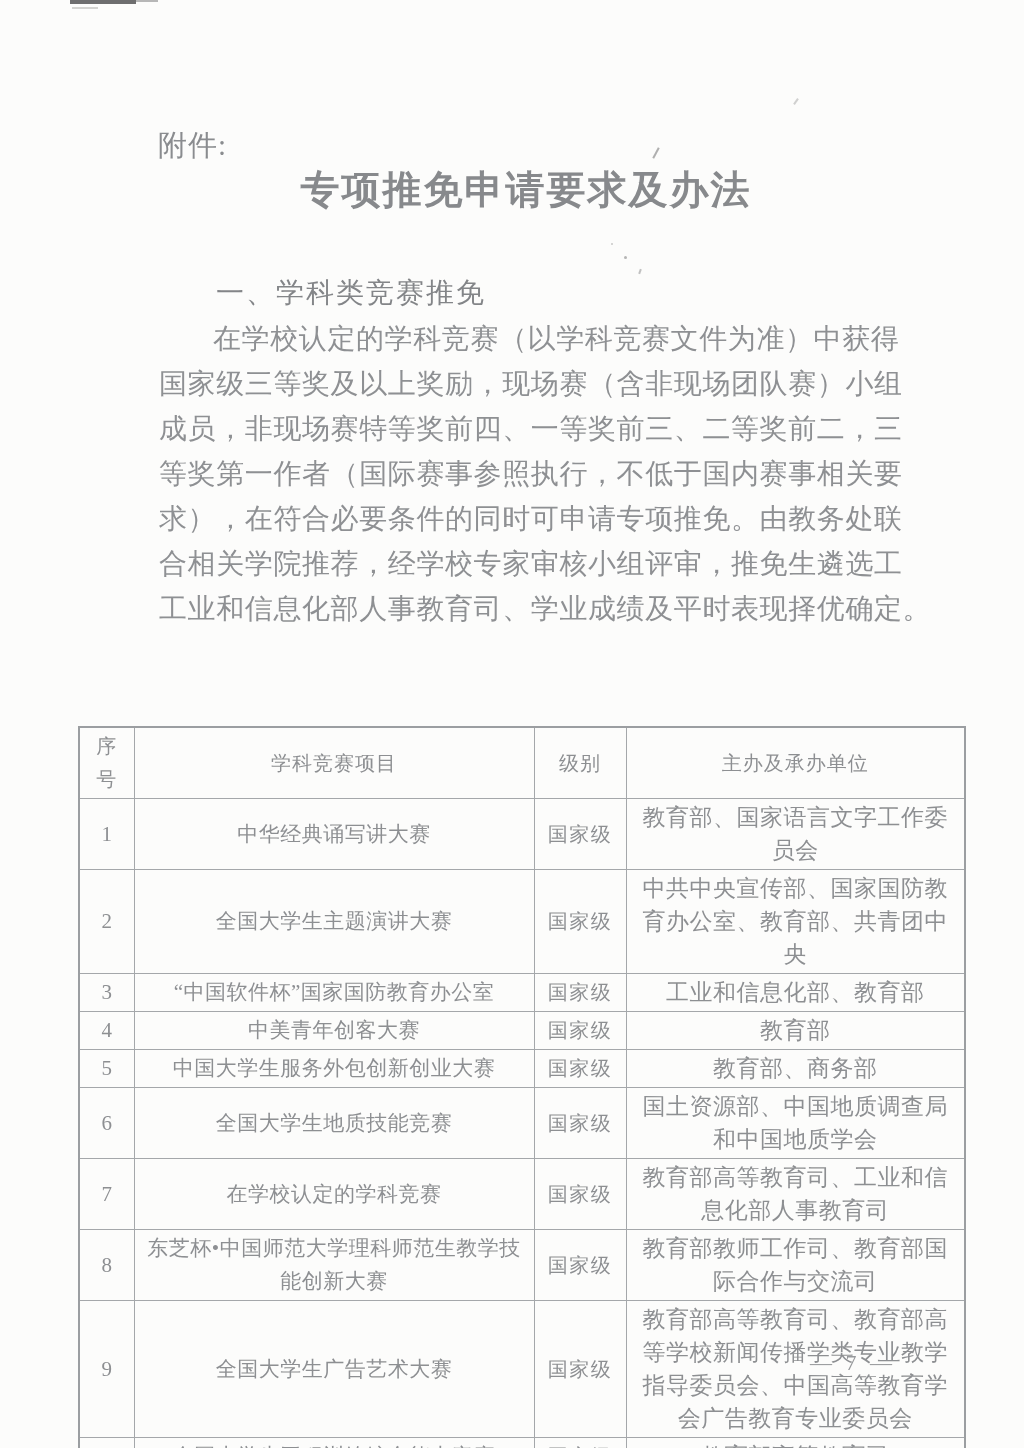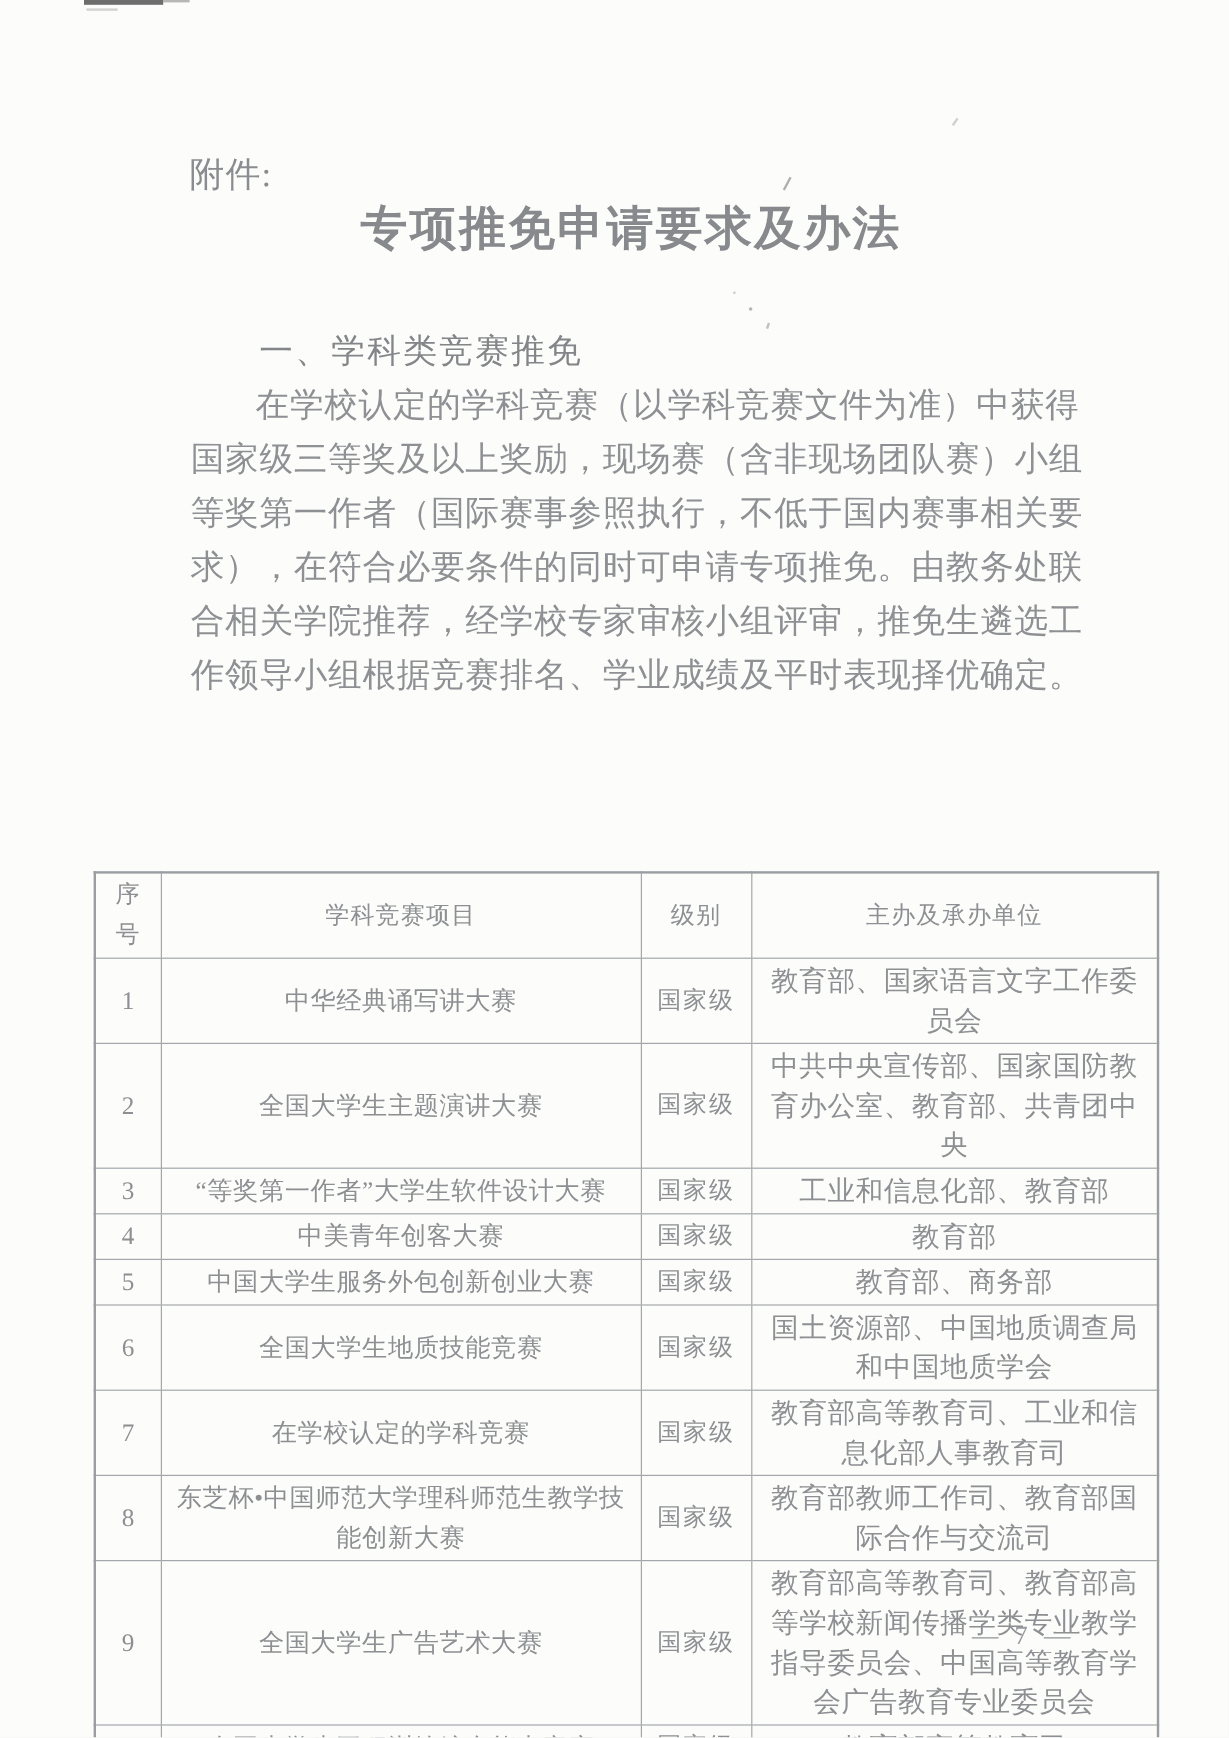--- a/index.html
+++ b/index.html
@@ -88,24 +88,25 @@
   <div class="artifact a-dot3"></div>
   <div class="artifact a-tick2"></div>
 
   <div class="attach-label">附件:</div>
   <div class="doc-title">专项推免申请要求及办法</div>
   <div class="section-heading">一、学科类竞赛推免</div>
 
   <div class="paragraph">
       <div class="para-line">在学校认定的学科竞赛（以学科竞赛文件为准）中获得</div>
       <div class="para-line">国家级三等奖及以上奖励，现场赛（含非现场团队赛）小组</div>
+      <div class="para-line">成员，非现场赛特等奖前四、一等奖前三、二等奖前二，三</div>
       <div class="para-line">等奖第一作者（国际赛事参照执行，不低于国内赛事相关要</div>
       <div class="para-line">求），在符合必要条件的同时可申请专项推免。由教务处联</div>
       <div class="para-line">合相关学院推荐，经学校专家审核小组评审，推免生遴选工</div>
-      <div class="para-line">作领导小组根据竞赛排名、学业成绩及平时表现择优确定。</div>
+      <div class="para-line">工业和信息化部人事教育司、学业成绩及平时表现择优确定。</div>
     </div>
 
   <table class="comp-table">
     <colgroup>
       <col style="width:55px">
       <col style="width:400px">
       <col style="width:92px">
       <col style="width:339px">
     </colgroup>
     <thead>
@@ -126,21 +127,21 @@
 
     <tr>
       <td class="c-no">2</td>
       <td class="c-name">全国大学生主题演讲大赛</td>
       <td class="c-level">国家级</td>
       <td class="c-org">中共中央宣传部、国家国防教育办公室、教育部、共青团中央</td>
     </tr>
 
     <tr>
       <td class="c-no">3</td>
-      <td class="c-name">“等奖第一作者”大学生软件设计大赛</td>
+      <td class="c-name">“中国软件杯”国家国防教育办公室</td>
       <td class="c-level">国家级</td>
       <td class="c-org">工业和信息化部、教育部</td>
     </tr>
 
     <tr>
       <td class="c-no">4</td>
       <td class="c-name">中美青年创客大赛</td>
       <td class="c-level">国家级</td>
       <td class="c-org">教育部</td>
     </tr>

